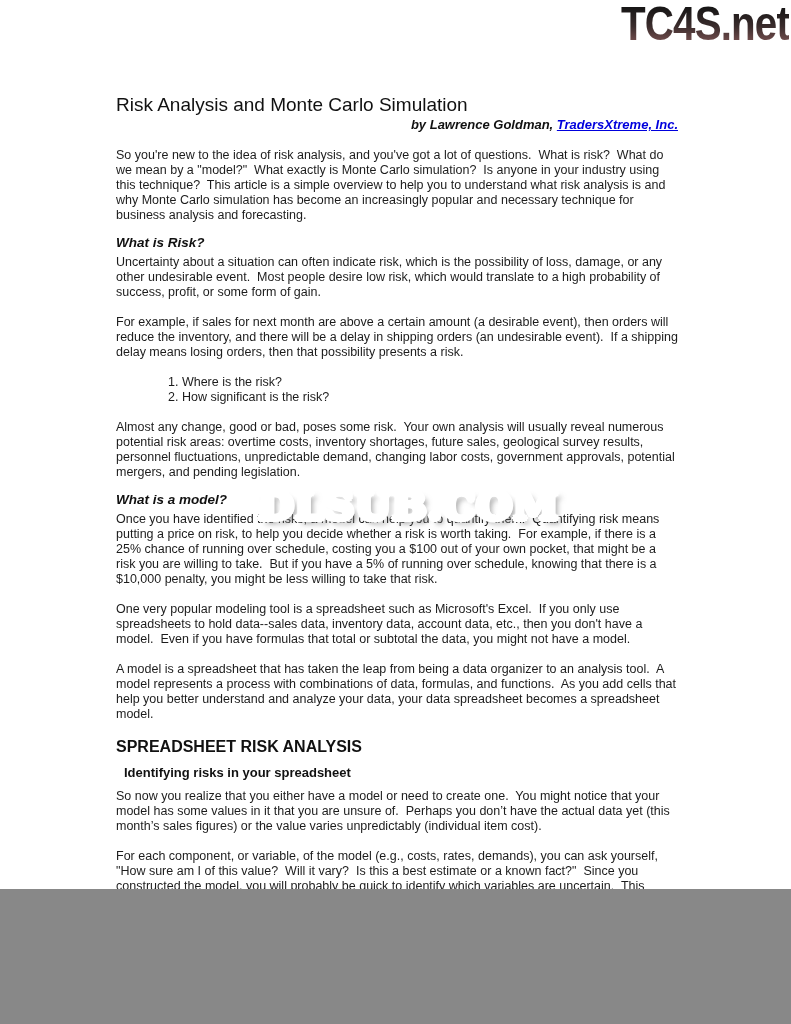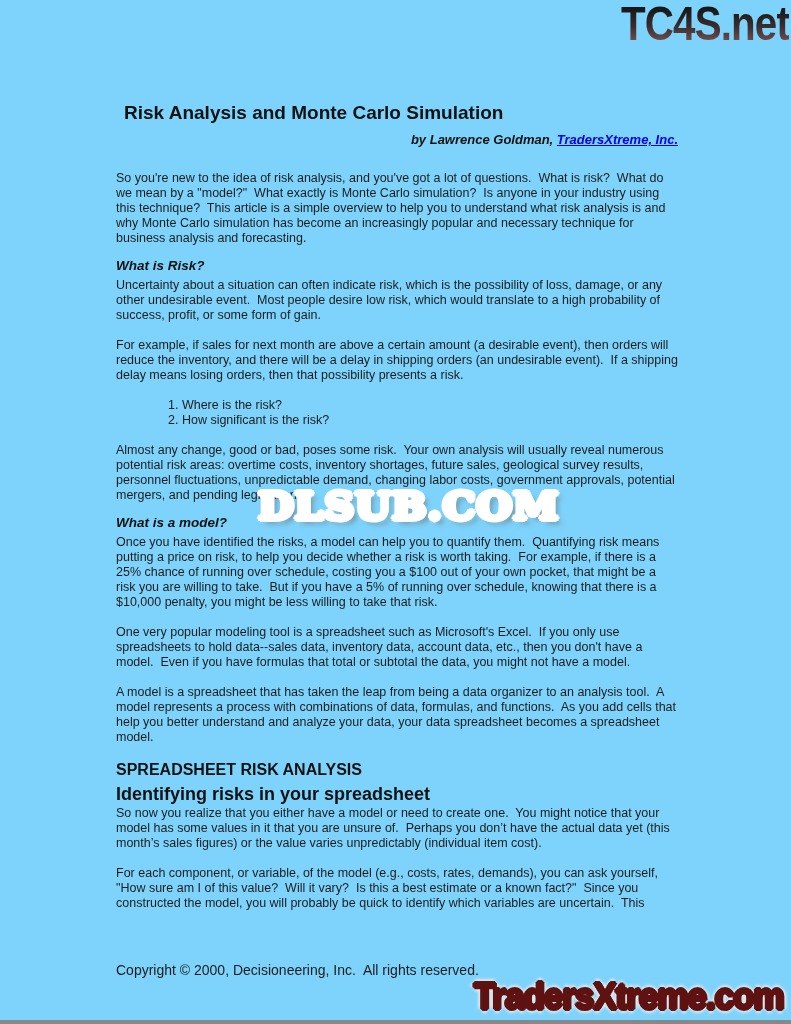--- a/index.html
+++ b/index.html
@@ -1,34 +1,34 @@
 <!DOCTYPE html>
 <html><head>
 <meta charset="utf-8">
 <style>
   html,body{margin:0;padding:0;background:#888;}
   .page{
     position:relative;
-    width:791px;height:1020px;
-    background:#7dd3fc;
+    width:791px;height:889px;
+    background:#ffffff;
     overflow:hidden;
     font-family:"Liberation Sans", sans-serif;
     color:#1c1c1c;
   }
   .content{
     position:absolute;
     left:116px;top:0;
     width:562px;
     padding-top:93px;
   }
   h1.title{
-    margin:8px;
+    margin:0;
     font-size:19px;
     line-height:23px;
-    font-weight:bold;
+    font-weight:normal;
     color:#111;
   }
   .byline{
     margin-top:1px;
     text-align:right;
     font-size:13px;
     font-weight:bold;
     font-style:italic;
     color:#111;
   }
@@ -37,39 +37,39 @@
     text-decoration:underline;
     cursor:pointer;
   }
   p.para{
     margin:15px 0 0 0;
     font-size:12.5px;
     line-height:15px;
     white-space:pre-wrap;
   }
   p.para.first{margin-top:4px;}
-  p.intro{margin-top:24px;}
+  p.intro{margin-top:16px;}
   h2.sec{
     margin:11px 0 2px 0;
     font-size:13.5px;
     line-height:17px;
     font-weight:bold;
     font-style:italic;
     color:#111;
   }
   h2.sec-big{
     margin:15px 0 6px 0;
     font-size:16px;
     line-height:20px;
     font-weight:bold;
     color:#111;
   }
   h3.subsec{
-    margin:0;
-    font-size:18px;
+    margin:8px;
+    font-size:13px;
     line-height:16px;
     font-weight:bold;
     color:#111;
   }
   .thus-block{margin-top:15px;font-size:12.5px;line-height:15px;}
   .thus-line{white-space:pre-wrap;}
   .num-list{margin:4px;padding-left:48px;list-style:none;}
   .num-list li{font-size:12.5px;line-height:15px;}
   .footer{
     position:absolute;

